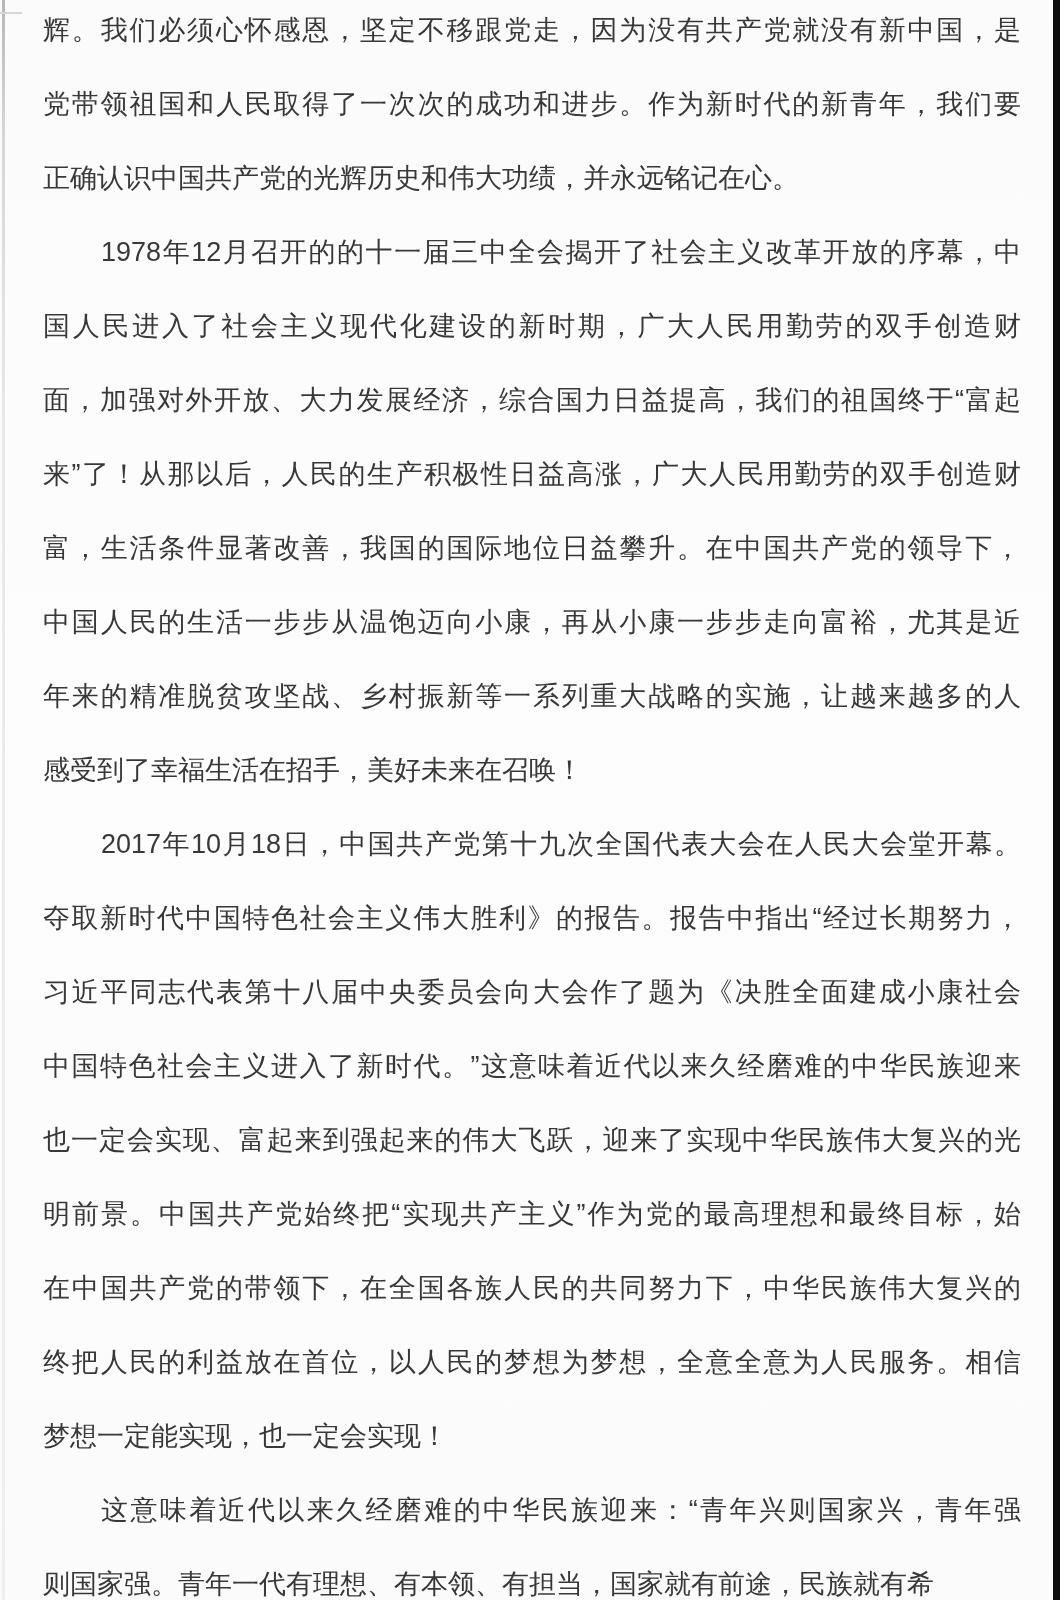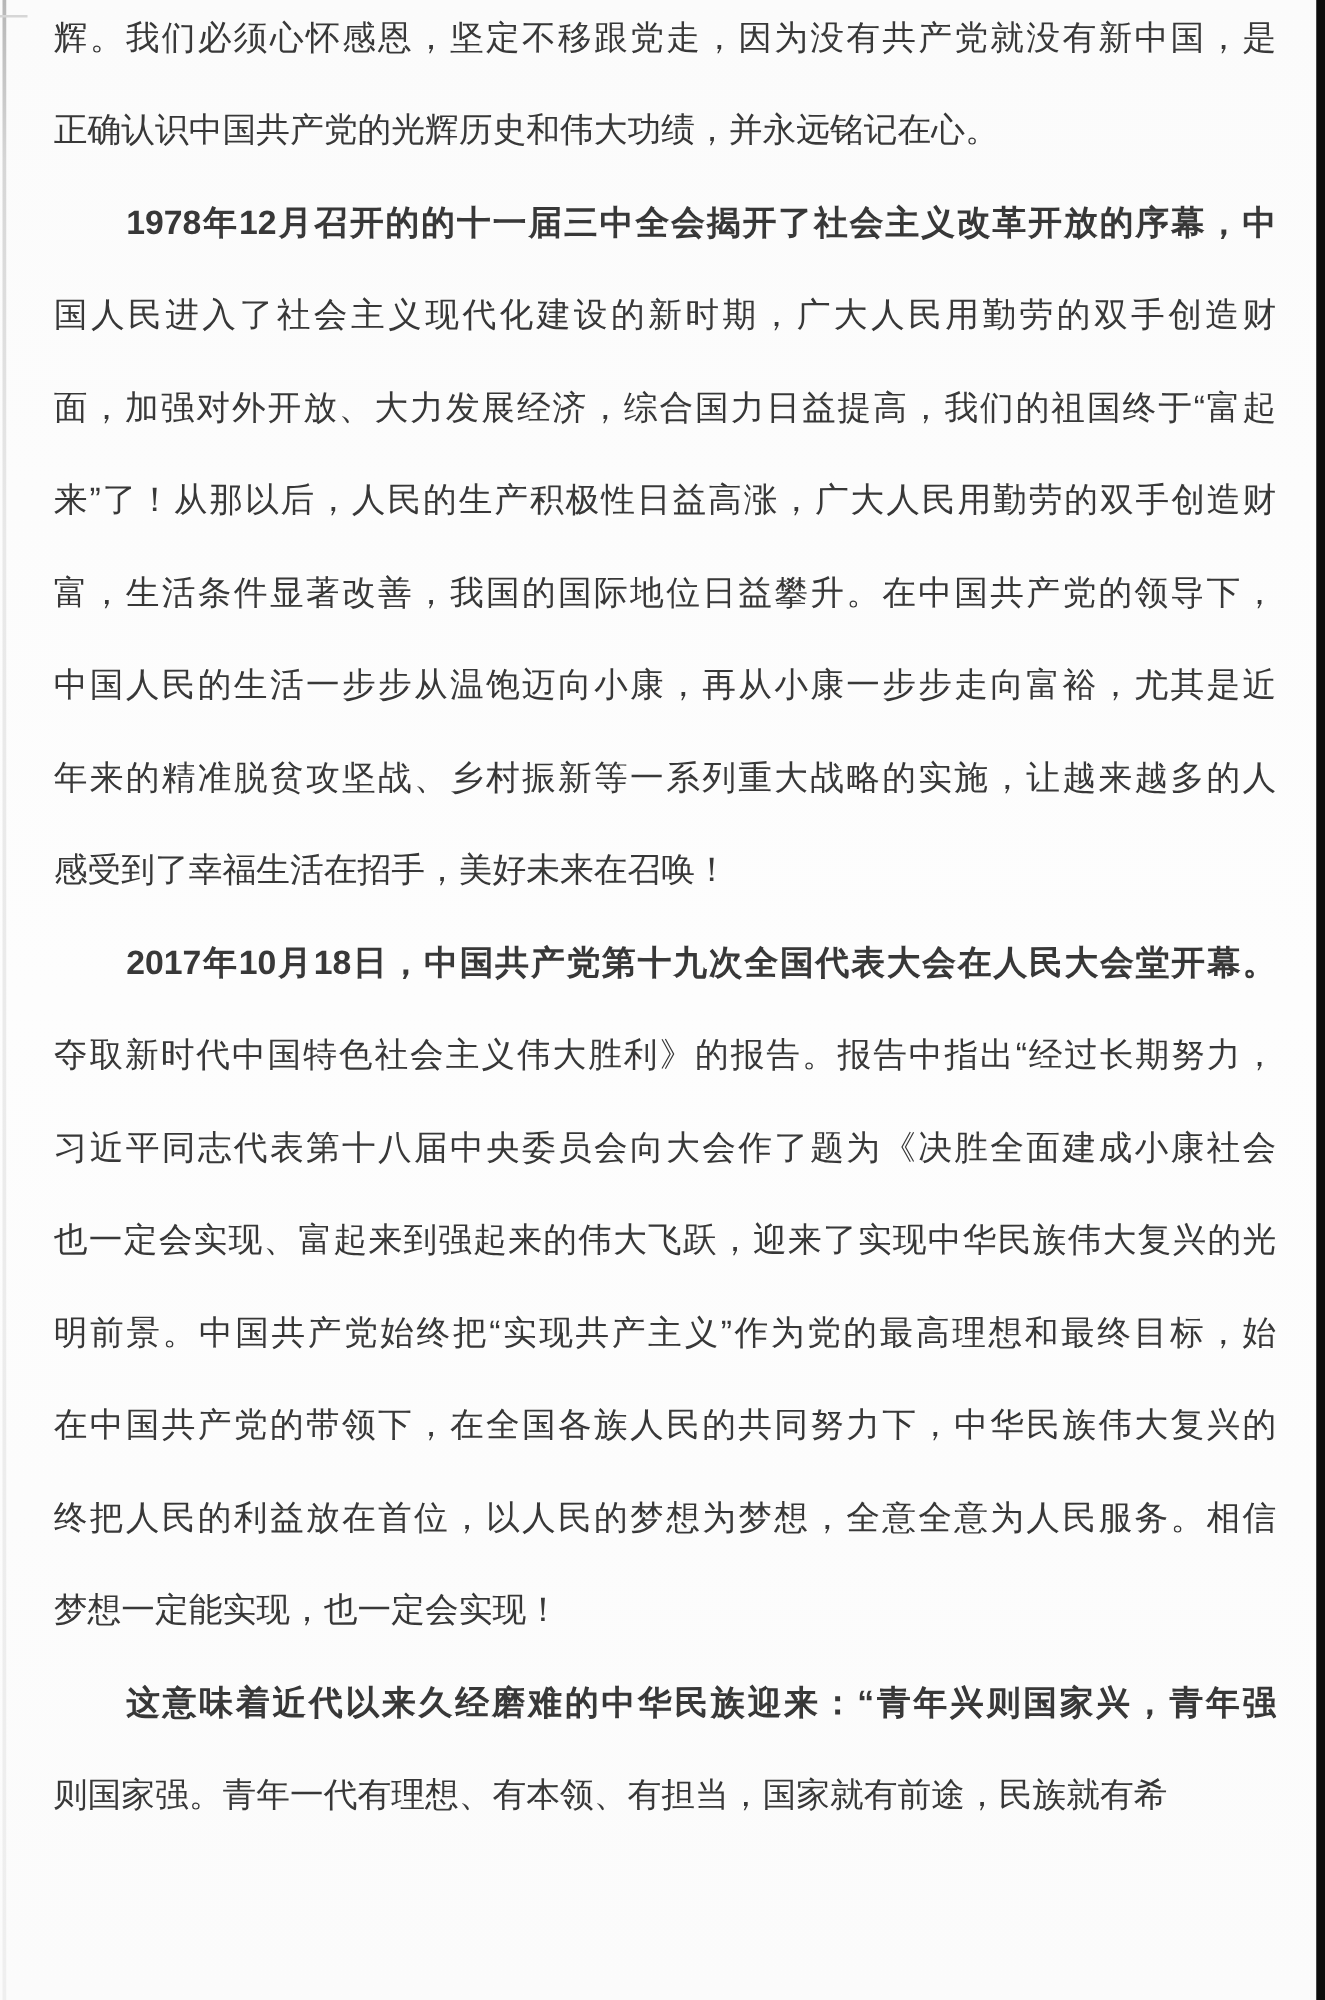--- a/index.html
+++ b/index.html
@@ -61,53 +61,54 @@
     text-align-last: justify;
     text-justify: inter-character;
     overflow: hidden;
   }
   .line.end {
     text-align: right;
     text-align-last: left;
   }
   .line.ind {
     padding-left: 58px;
-    font-weight: bold;
   }
 </style>
 </head>
 <body>
 
 <div class="page">
 
   <div class="left-edge-line"></div>
   <div class="corner-tick"></div>
 
   <div class="text-block">
 
     <div>
       <div class="line">辉。我们必须心怀感恩，坚定不移跟党走，因为没有共产党就没有新中国，是</div>
+      <div class="line">党带领祖国和人民取得了一次次的成功和进步。作为新时代的新青年，我们要</div>
       <div class="line end">正确认识中国共产党的光辉历史和伟大功绩，并永远铭记在心。</div>
     </div>
 
     <div>
       <div class="line ind">1978年12月召开的的十一届三中全会揭开了社会主义改革开放的序幕，中</div>
       <div class="line">国人民进入了社会主义现代化建设的新时期，广大人民用勤劳的双手创造财</div>
       <div class="line">面，加强对外开放、大力发展经济，综合国力日益提高，我们的祖国终于“富起</div>
       <div class="line">来”了！从那以后，人民的生产积极性日益高涨，广大人民用勤劳的双手创造财</div>
       <div class="line">富，生活条件显著改善，我国的国际地位日益攀升。在中国共产党的领导下，</div>
       <div class="line">中国人民的生活一步步从温饱迈向小康，再从小康一步步走向富裕，尤其是近</div>
       <div class="line">年来的精准脱贫攻坚战、乡村振新等一系列重大战略的实施，让越来越多的人</div>
       <div class="line end">感受到了幸福生活在招手，美好未来在召唤！</div>
     </div>
 
     <div>
       <div class="line ind">2017年10月18日，中国共产党第十九次全国代表大会在人民大会堂开幕。</div>
       <div class="line">夺取新时代中国特色社会主义伟大胜利》的报告。报告中指出“经过长期努力，</div>
       <div class="line">习近平同志代表第十八届中央委员会向大会作了题为《决胜全面建成小康社会</div>
+      <div class="line">中国特色社会主义进入了新时代。”这意味着近代以来久经磨难的中华民族迎来</div>
       <div class="line">也一定会实现、富起来到强起来的伟大飞跃，迎来了实现中华民族伟大复兴的光</div>
       <div class="line">明前景。中国共产党始终把“实现共产主义”作为党的最高理想和最终目标，始</div>
       <div class="line">在中国共产党的带领下，在全国各族人民的共同努力下，中华民族伟大复兴的</div>
       <div class="line">终把人民的利益放在首位，以人民的梦想为梦想，全意全意为人民服务。相信</div>
       <div class="line end">梦想一定能实现，也一定会实现！</div>
     </div>
 
     <div>
       <div class="line ind">这意味着近代以来久经磨难的中华民族迎来：“青年兴则国家兴，青年强</div>
       <div class="line end">则国家强。青年一代有理想、有本领、有担当，国家就有前途，民族就有希</div>

